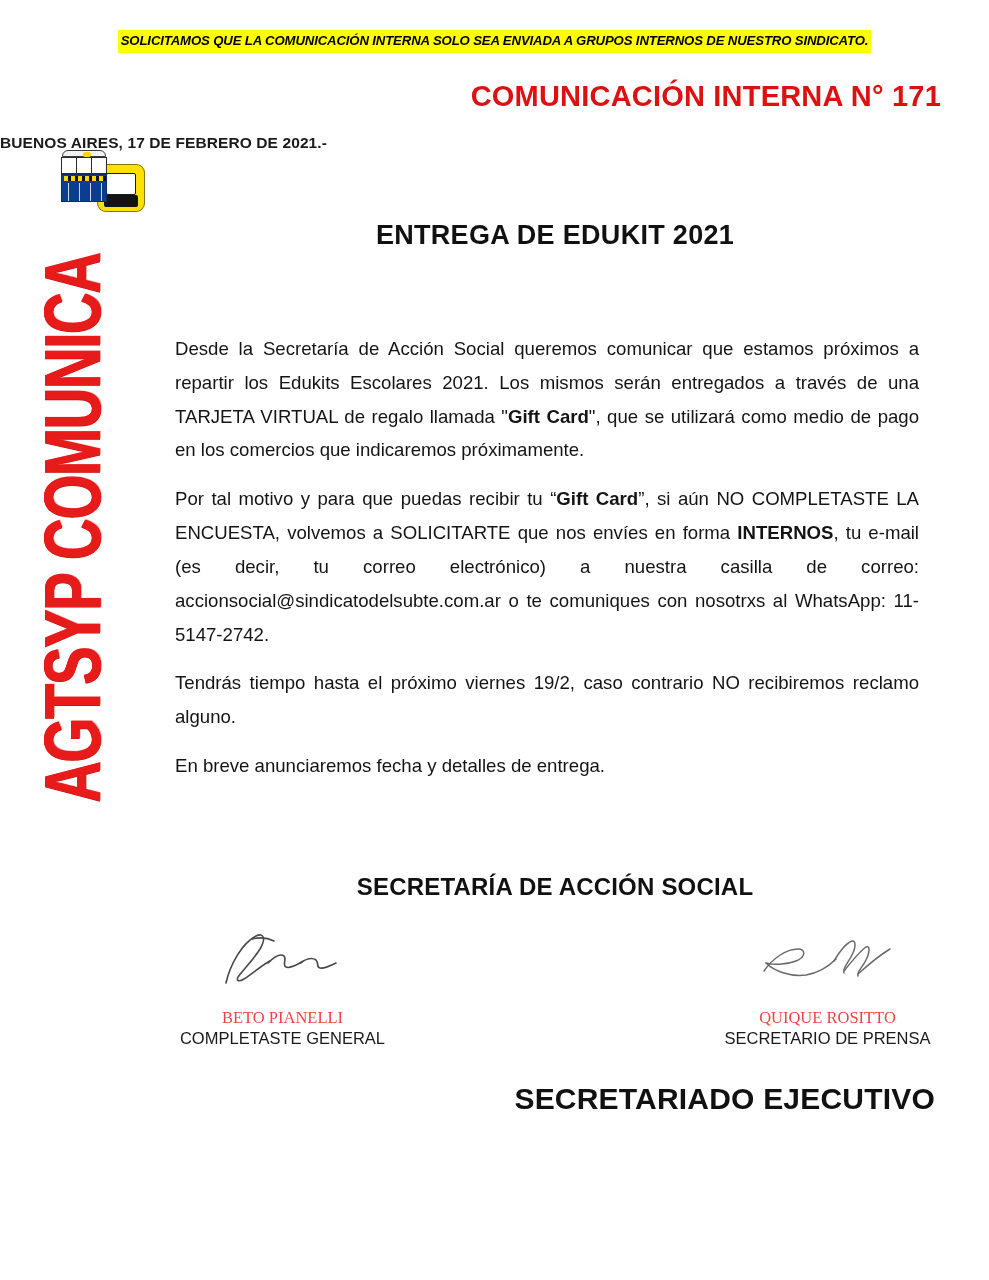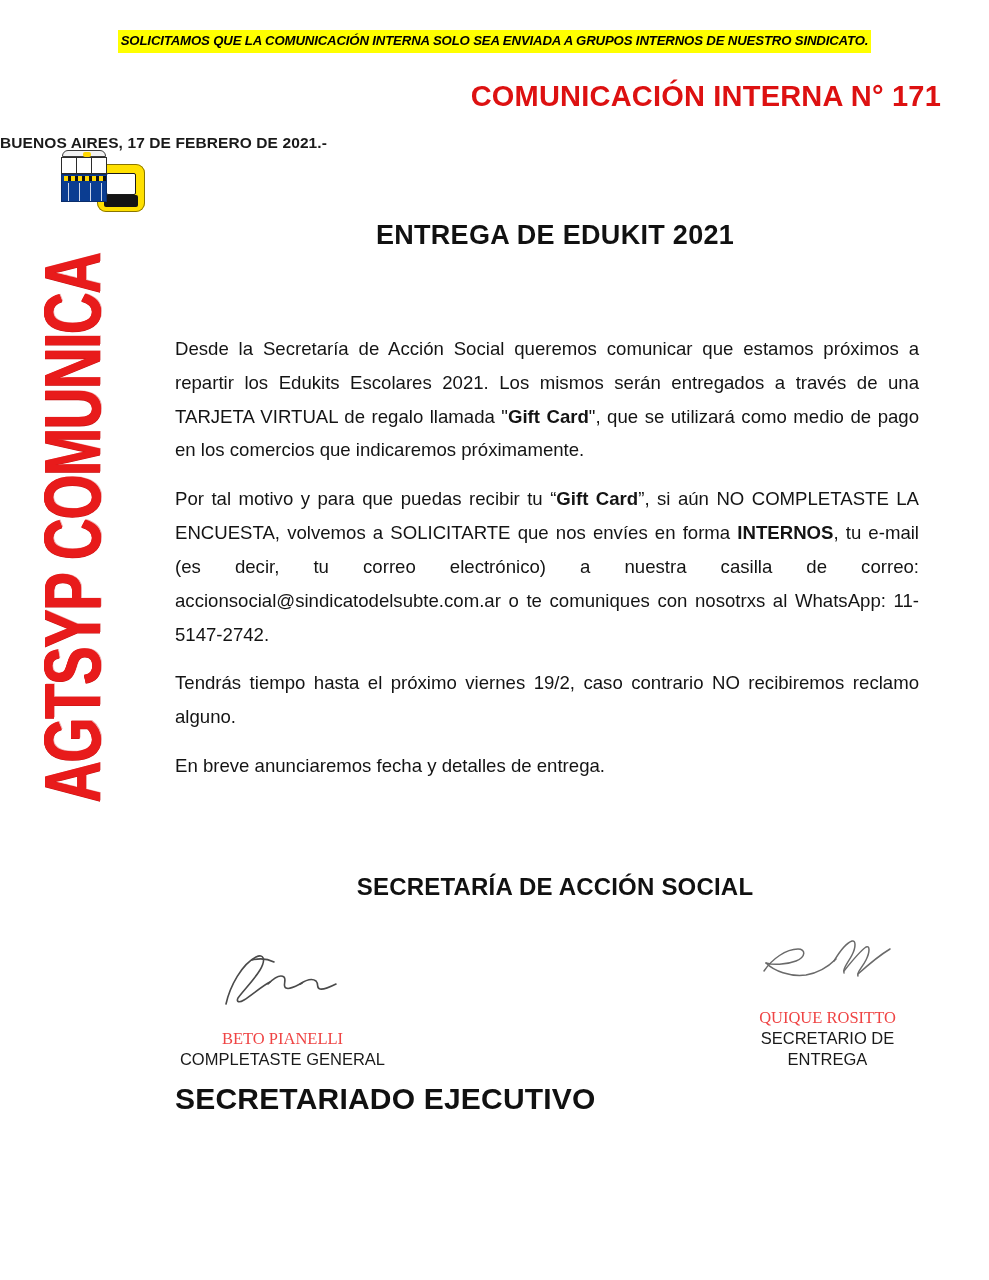--- a/index.html
+++ b/index.html
@@ -280,21 +280,21 @@
     font-size: 16.5px;
     color: #1a1a1a;
     line-height: 1.28;
   }
 
   .exec-footer {
     position: absolute;
     left: 175px;
     top: 1082px;
     width: 760px;
-    text-align: left;
+    text-align: right;
     font-family: "Liberation Sans", sans-serif;
     font-weight: bold;
     font-size: 30px;
     letter-spacing: 0.2px;
     color: #111111;
   }
 </style>
 </head>
 <body>
 
@@ -369,19 +369,19 @@
             <g fill="none" stroke="#6a6a6a" stroke-width="1.5" stroke-linecap="round">
               <path d="M16 44 C24 32 38 22 50 22 C58 22 58 30 48 34 C38 38 24 38 18 36"></path>
               <path d="M18 36 C26 44 42 50 58 48 C70 46 80 40 88 32"></path>
               <path d="M86 34 C92 24 98 16 104 14 C108 13 108 20 104 28 C100 36 94 42 96 46"></path>
               <path d="M96 44 C104 34 112 24 118 20 C122 18 122 25 118 33 C114 41 108 46 110 49"></path>
               <path d="M110 47 C120 38 132 28 142 22"></path>
             </g>
           </svg>
         </div>
         <div class="sig-name">QUIQUE ROSITTO</div>
-        <div class="sig-role">SECRETARIO DE ENTREGA</div>
+        <div class="sig-role">SECRETARIO DE PRENSA</div>
       </div>
     </div>
 
   <div class="exec-footer">SECRETARIADO EJECUTIVO</div>
 
 </div>
 
 </body></html>

